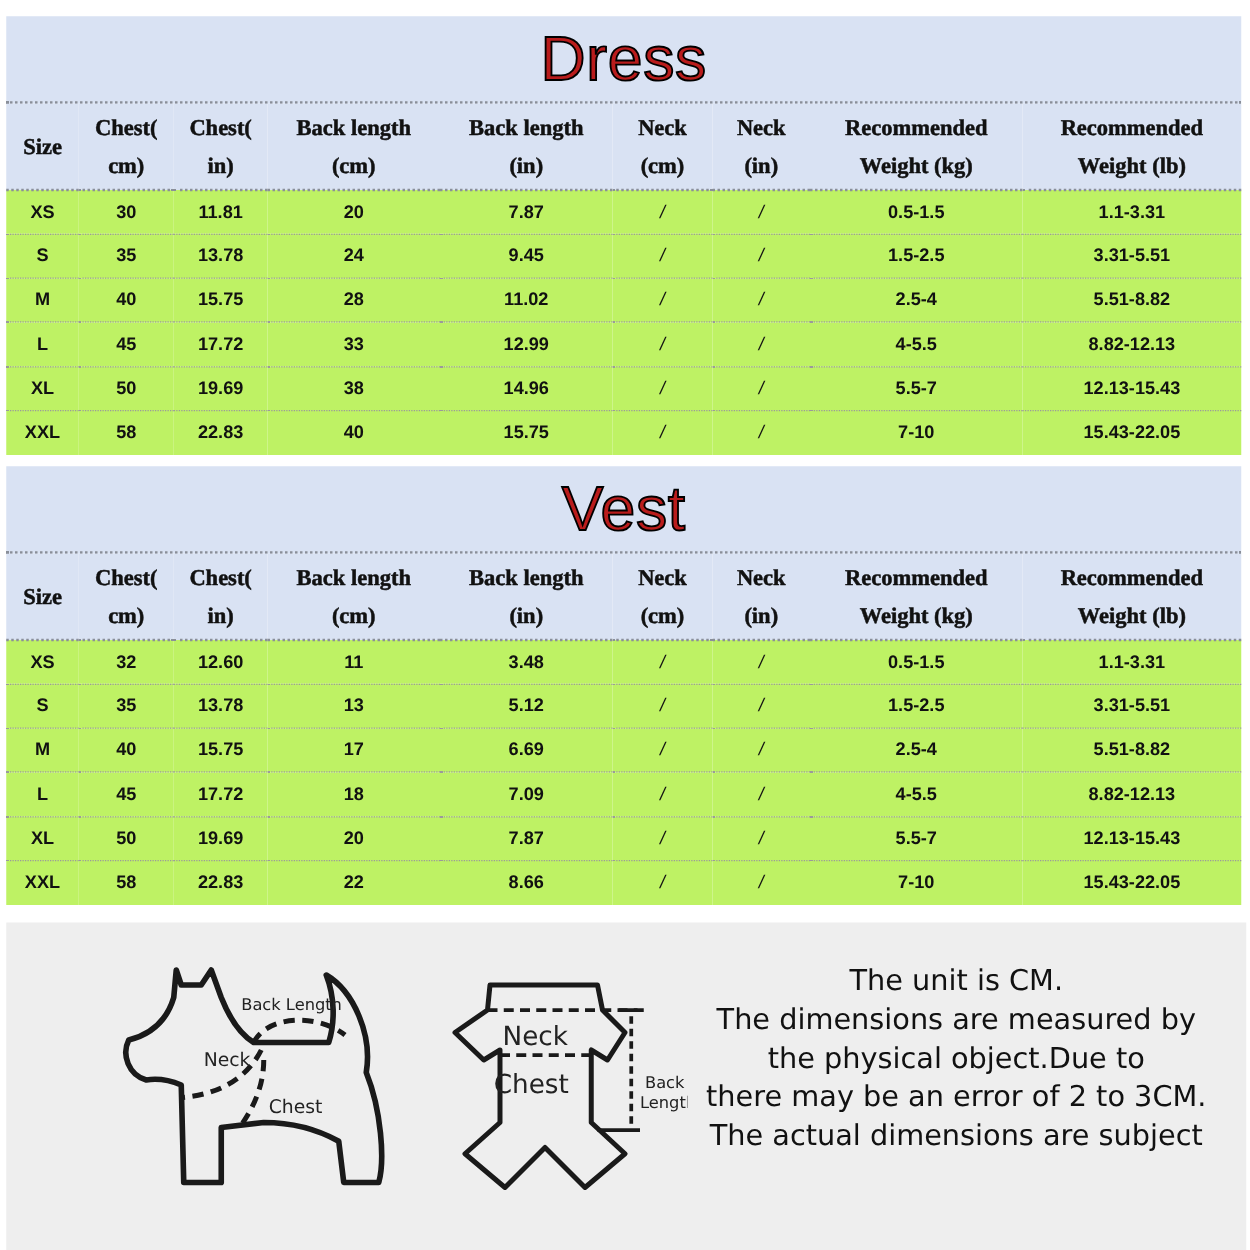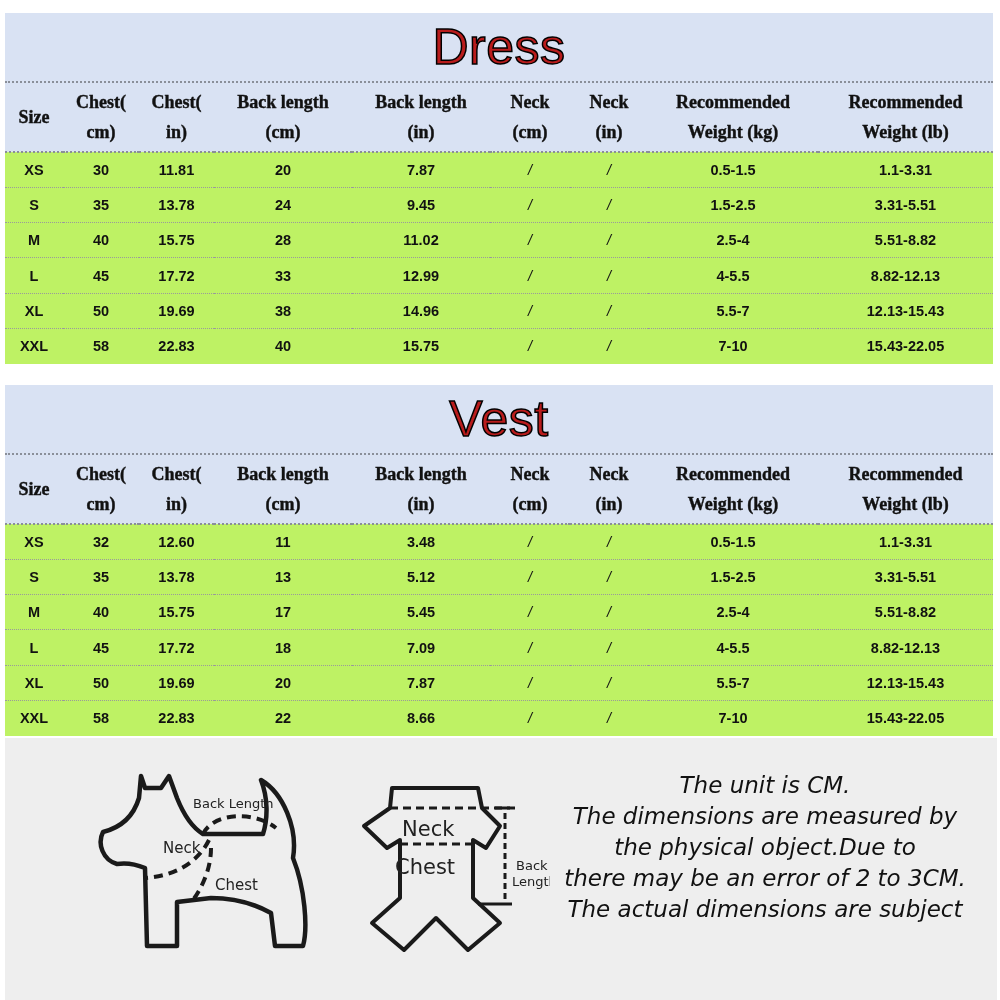--- a/index.html
+++ b/index.html
@@ -35,21 +35,21 @@
   .info {
     position: absolute; left: 5px; top: 738px; width: 992px; height: 262px; background: #eeeeee;
   }
   .diagram-dog { position: absolute; left: 88px; top: 30px; width: 230px; height: 190px; }
   .diagram-garment { position: absolute; left: 345px; top: 40px; width: 200px; height: 180px; }
   .note {
     position: absolute; left: 540px; top: 32px; width: 440px;
     font-family: "DejaVu Sans", sans-serif; font-size: 23px; line-height: 31px;
     text-align: center; color: #111;
   }
-  .note p { margin: 0; font-style: italic; }
+  .note p { margin: 0; }
   svg text { font-family: "DejaVu Sans", sans-serif; }
 </style>
 </head>
 <body>
 
 <section class="block" style="top:13px;">
   <div class="title-band">
     <h1>Dress</h1>
   </div>
   <table>
@@ -165,21 +165,21 @@
           <td>15.75</td>
           <td class="slash">/</td>
           <td class="slash">/</td>
           <td>7-10</td>
           <td>15.43-22.05</td>
       </tr>
     </tbody>
   </table>
 </section>
 
-<section class="block" style="top:373px;margin-top:12px;">
+<section class="block" style="top:373px;">
   <div class="title-band">
     <h1>Vest</h1>
   </div>
   <table>
     <colgroup>
       <col style="width:58px">
         <col style="width:76px">
         <col style="width:75px">
         <col style="width:138px">
         <col style="width:138px">
@@ -246,21 +246,21 @@
           <td class="slash">/</td>
           <td class="slash">/</td>
           <td>1.5-2.5</td>
           <td>3.31-5.51</td>
       </tr>
       <tr>
         <td>M</td>
           <td>40</td>
           <td>15.75</td>
           <td>17</td>
-          <td>5.45</td>
+          <td>6.69</td>
           <td class="slash">/</td>
           <td class="slash">/</td>
           <td>2.5-4</td>
           <td>5.51-8.82</td>
       </tr>
       <tr>
         <td>L</td>
           <td>45</td>
           <td>17.72</td>
           <td>18</td>

